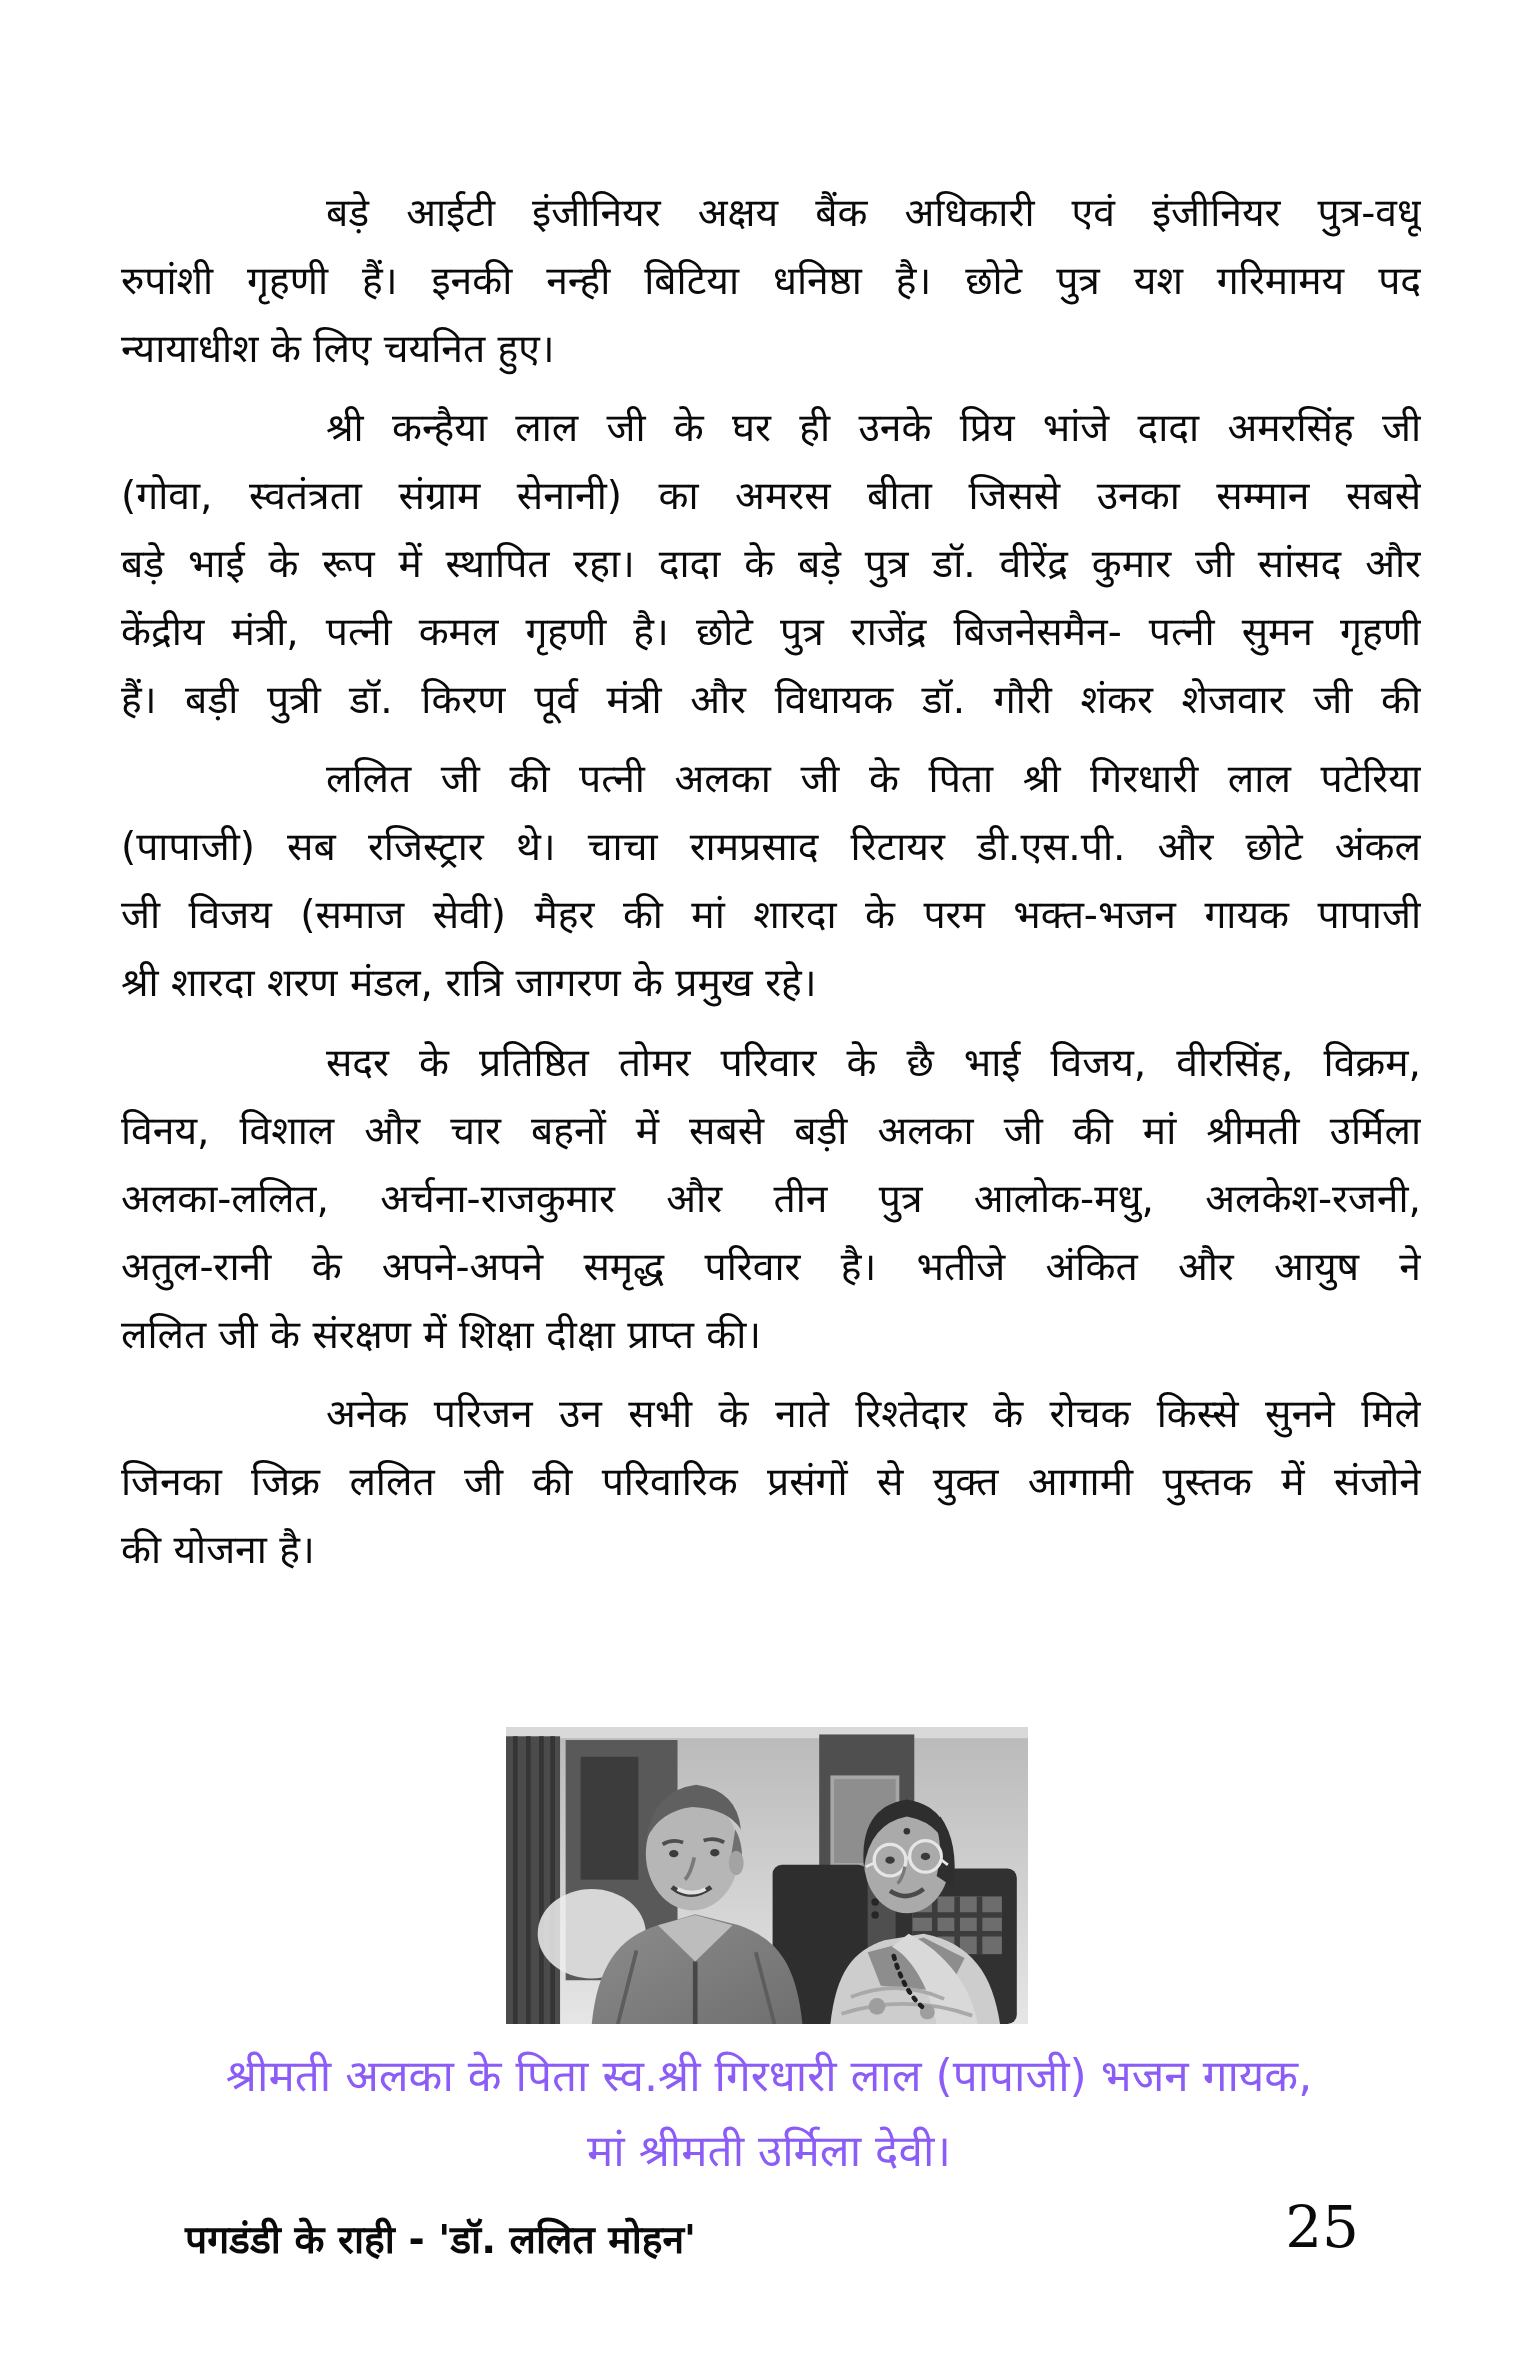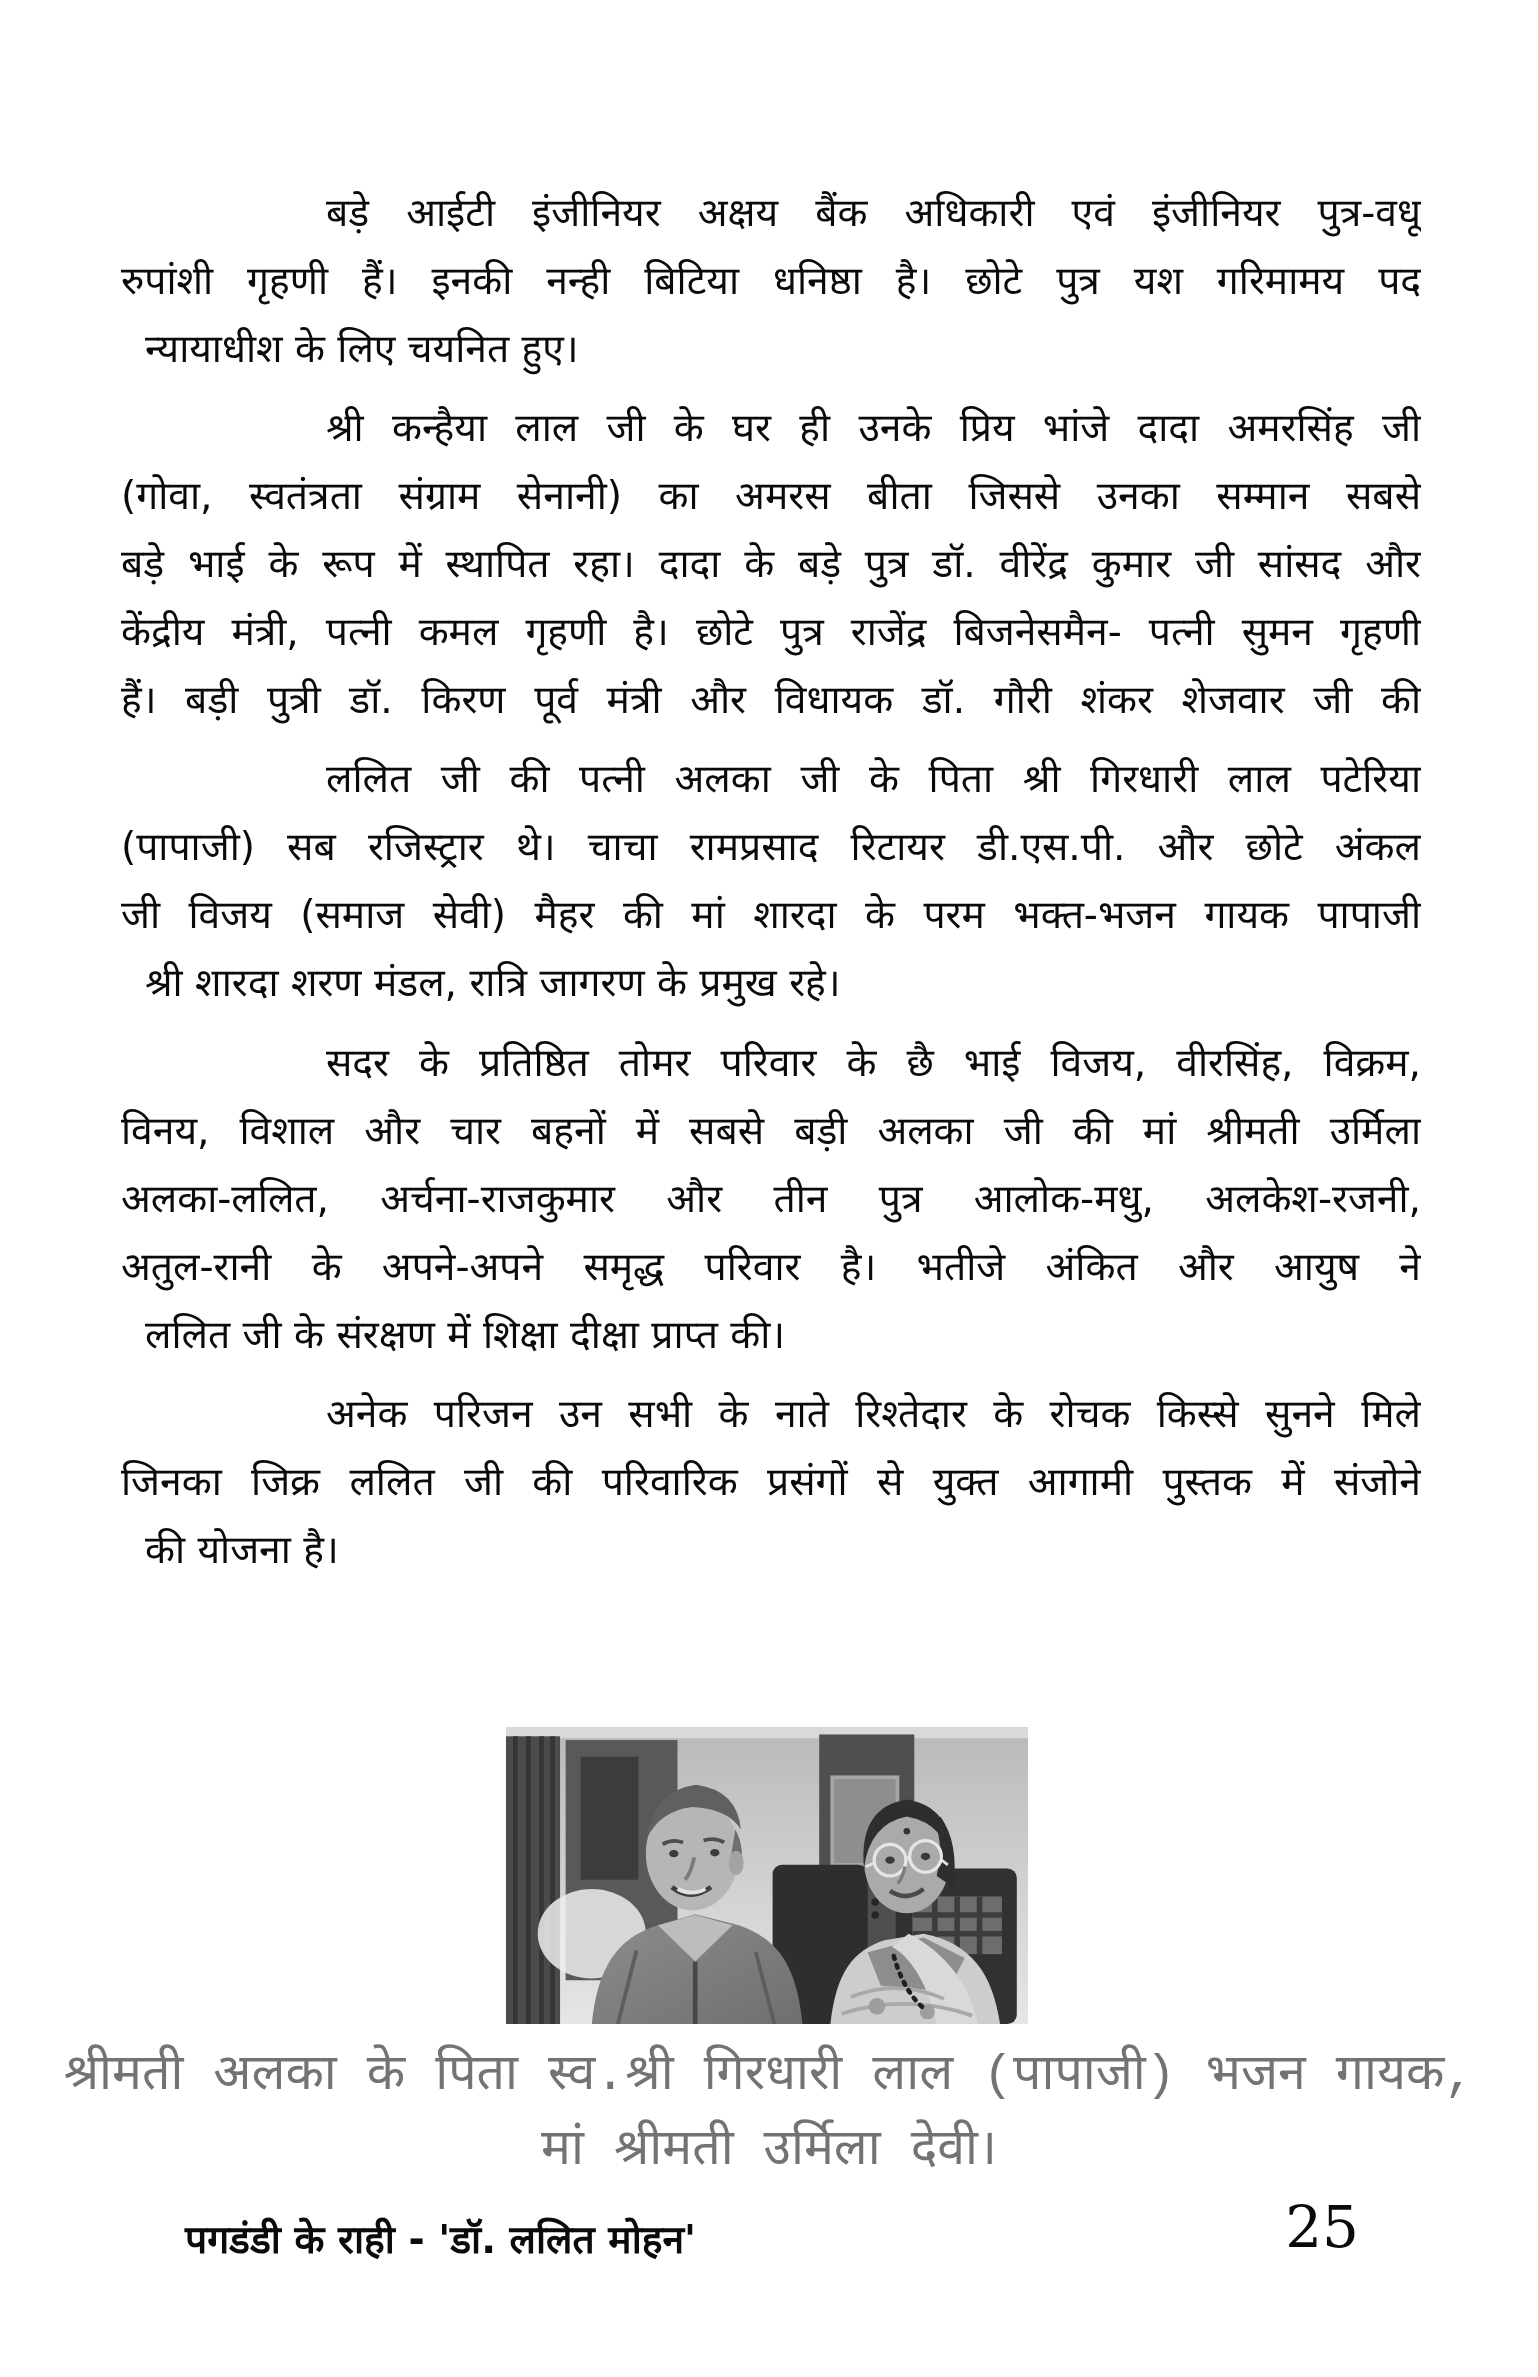--- a/index.html
+++ b/index.html
@@ -21,38 +21,37 @@
   .tline{
     font-size:39px;
     line-height:68px;
     height:68px;
     overflow:hidden;
     text-align:justify;
     text-align-last:justify;
     color:#0a0a0a;
   }
   .tline.first{text-indent:205px;}
-  .tline.plast{text-align-last:left;margin-left:24px;}
+  .tline.plast{text-align-last:left;}
   .photo{
     position:absolute;
     left:506px;top:1727px;
     width:522px;height:297px;
   }
   .photo svg{display:block;width:100%;height:100%;}
   .caption{
     position:absolute;
     left:0;top:2038px;
     width:1538px;
     text-align:center;
   }
   .caption-line{
-    font-size:50px;
+    font-size:44px;
     line-height:75px;
-    color:#737373;
-    font-family:Liberation Mono, monospace;
+    color:#8b5cf6;
   }
   .footer-title{
     position:absolute;
     left:185px;top:2211px;
     font-size:39px;
     font-weight:bold;
     color:#0a0a0a;
   }
   .page-number{
     position:absolute;

